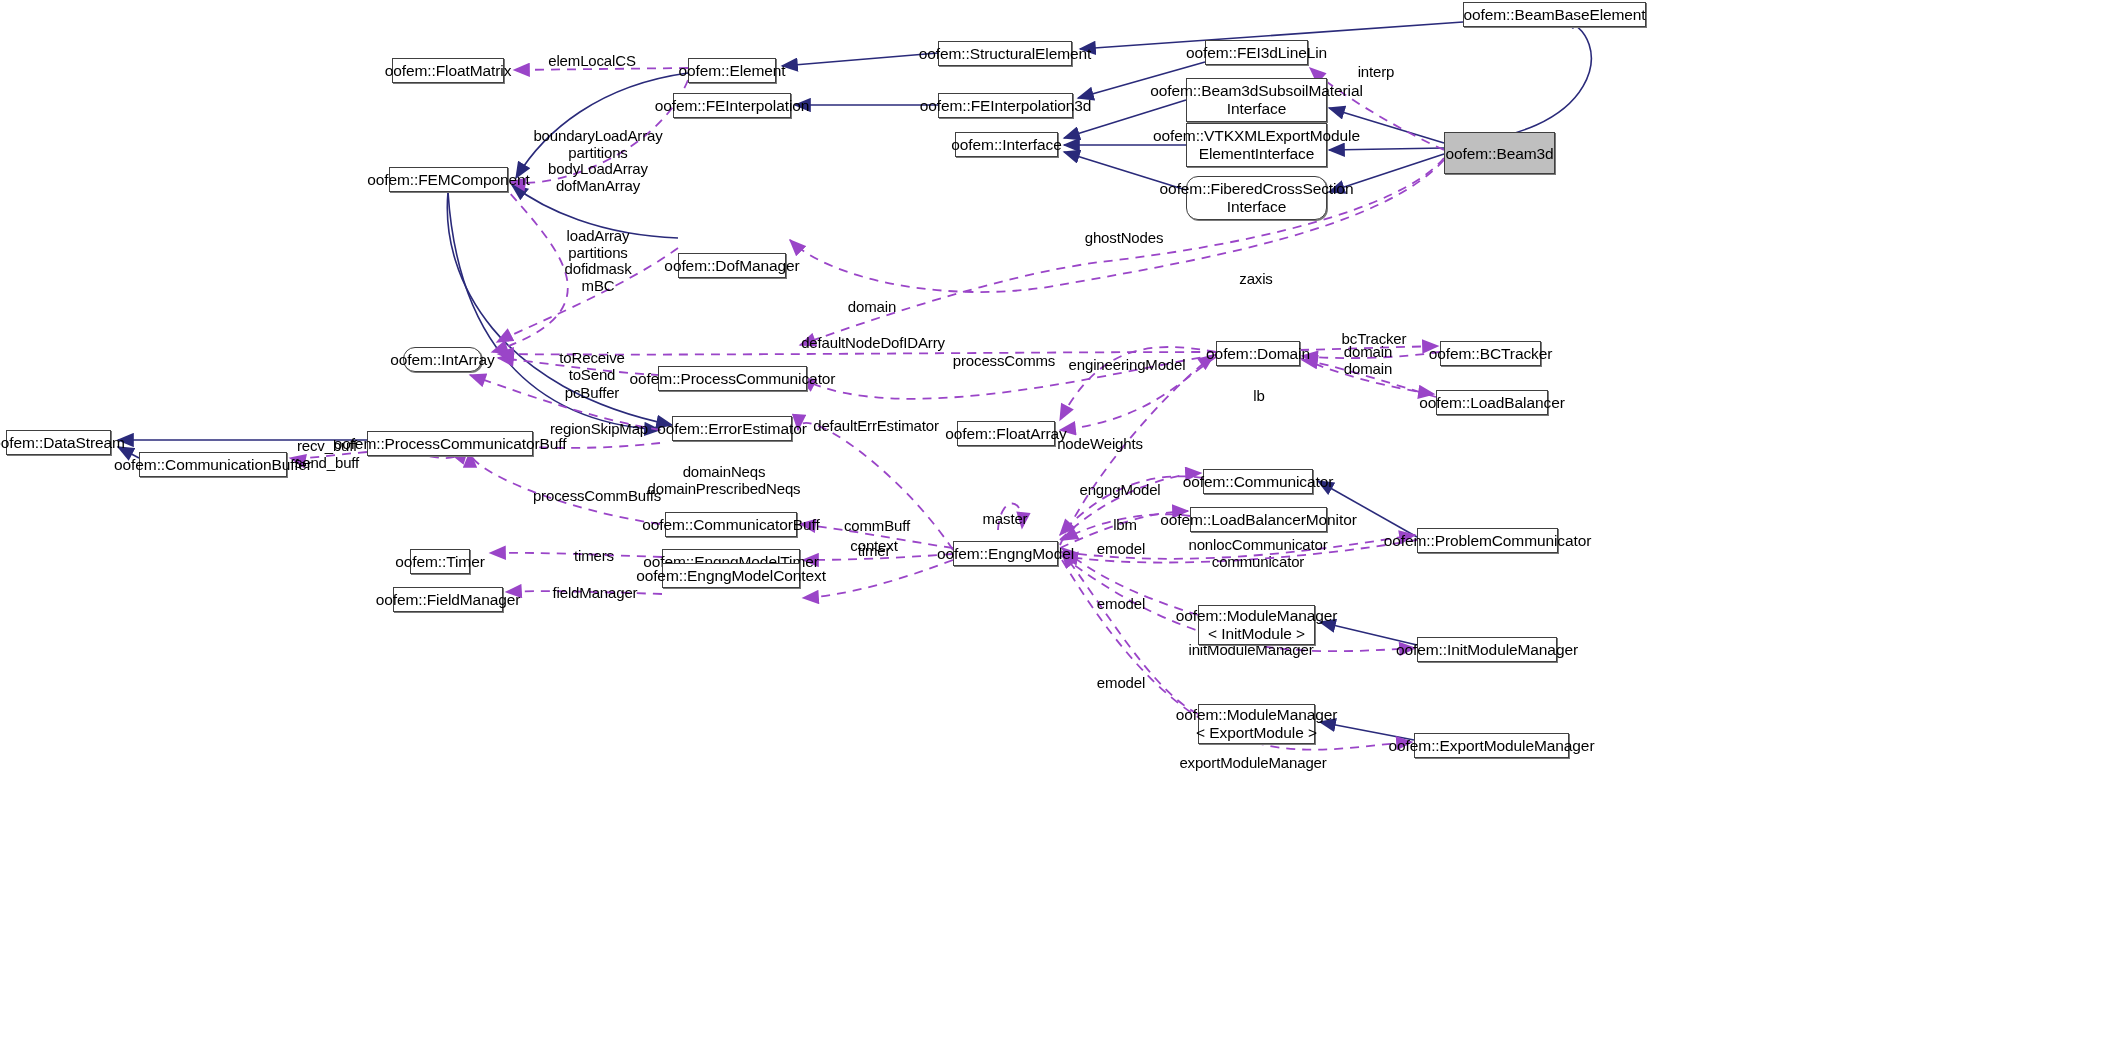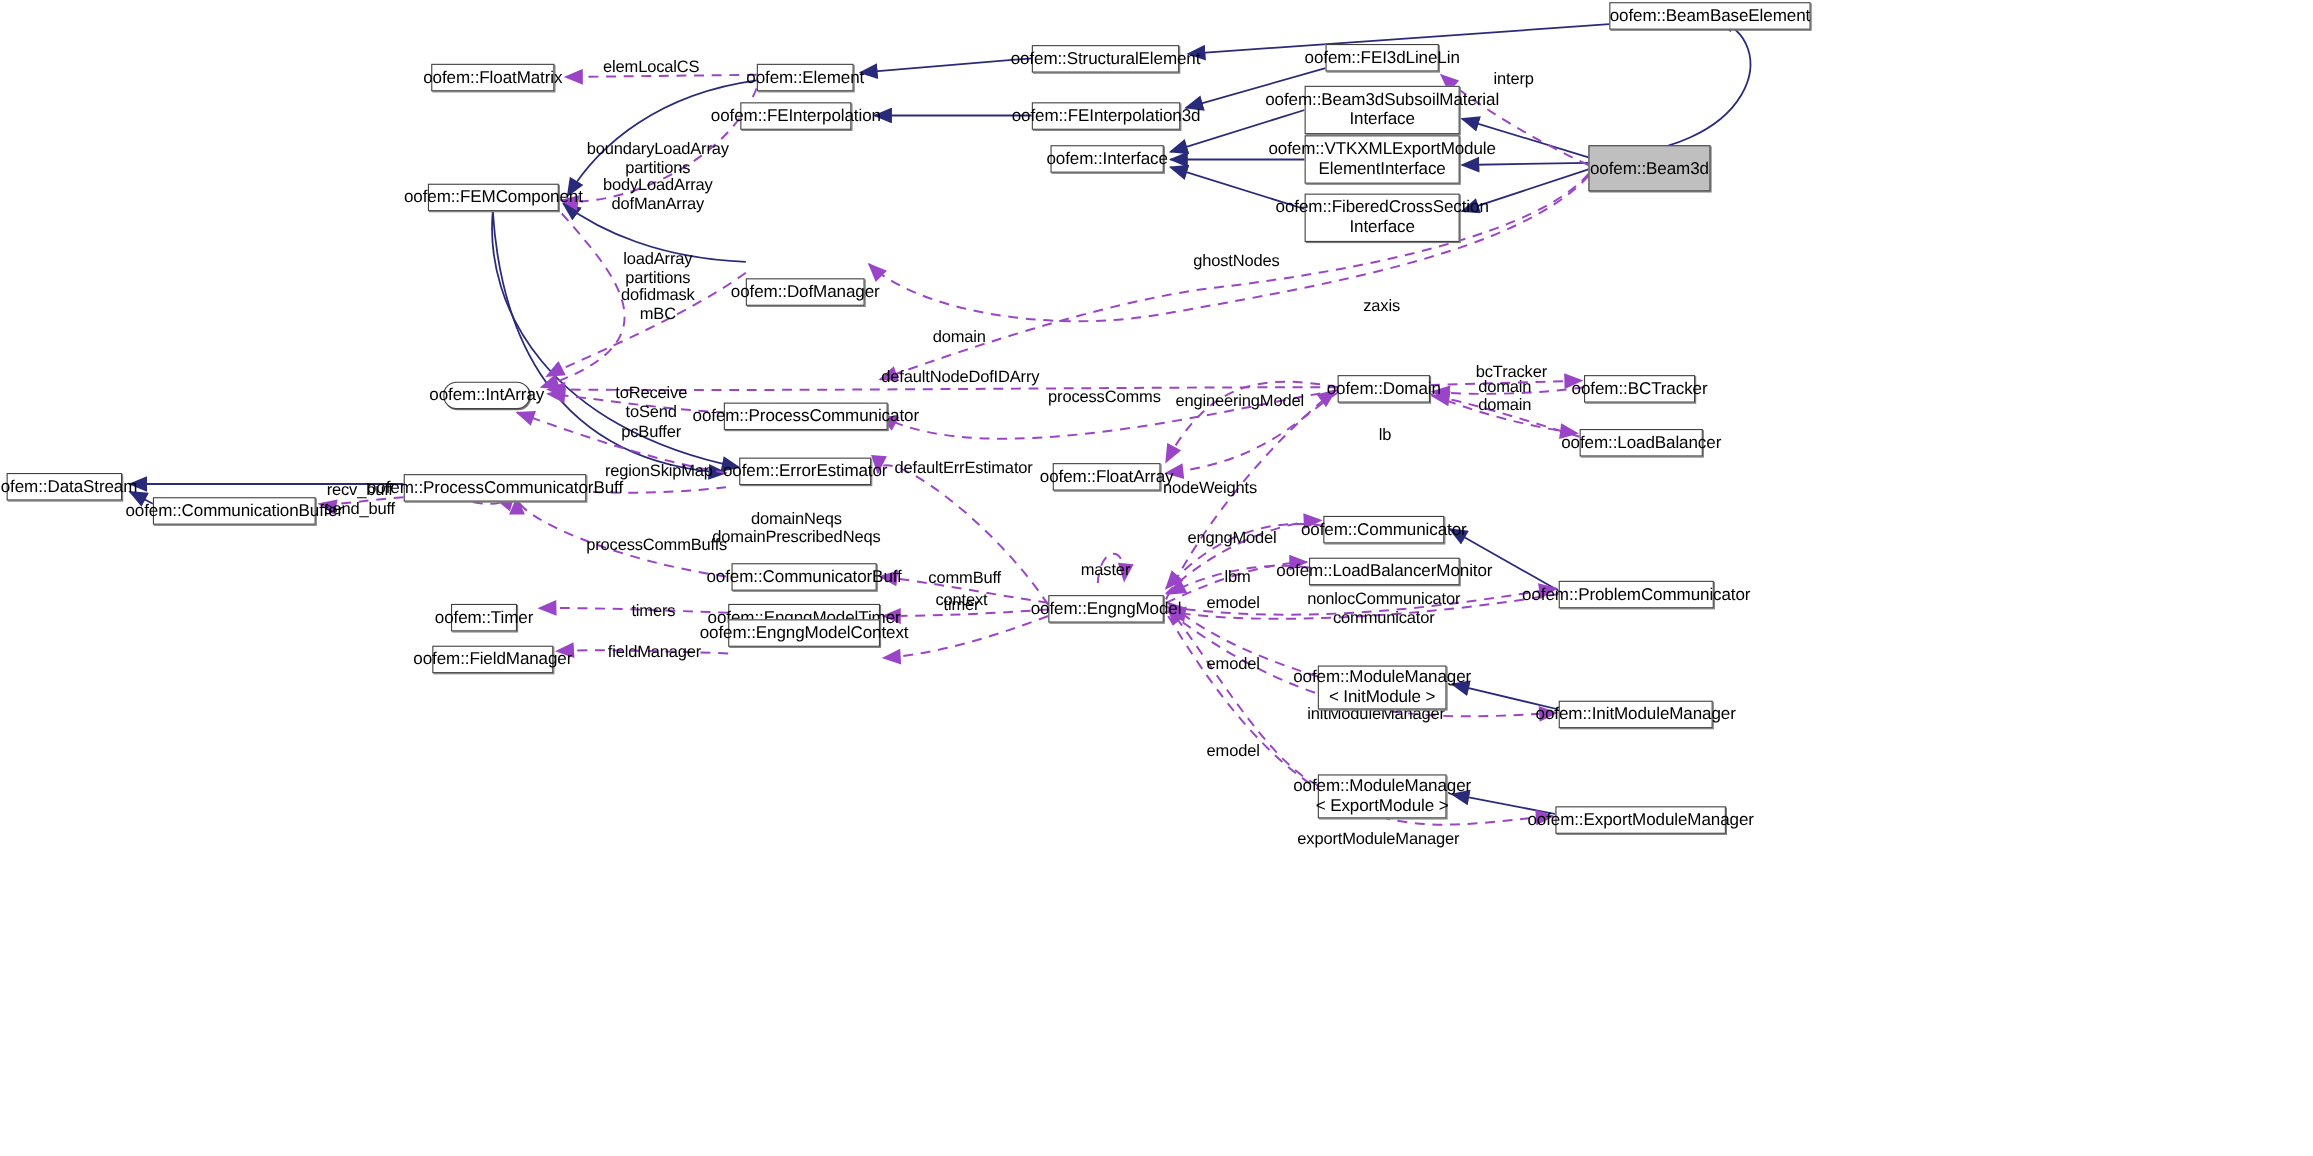--- a/index.html
+++ b/index.html
@@ -150,41 +150,41 @@
       </div>
       <div class="node" style="left: 1205px; top: 40px; width: 103px; height: 25px;">
         <span>oofem::FEI3dLineLin</span>
       </div>
       <div class="node" style="left: 392px; top: 58px; width: 112px; height: 25px;">
         <span>oofem::FloatMatrix</span>
       </div>
       <div class="node" style="left: 688px; top: 58px; width: 88px; height: 25px;">
         <span>oofem::Element</span>
       </div>
-      <div class="node" style="left: 673px; top: 93px; width: 101px; height: 25px;">
+      <div class="node" style="left: 673px; top: 93px; width: 118px; height: 25px;">
         <span>oofem::FEInterpolation</span>
       </div>
       <div class="node" style="left: 938px; top: 93px; width: 135px; height: 25px;">
         <span>oofem::FEInterpolation3d</span>
       </div>
       <div class="node multiline" style="left: 1186px; top: 78px; width: 141px; height: 44px;">
         <span>oofem::Beam3dSubsoilMaterial
 Interface</span>
       </div>
       <div class="node" style="left: 955px; top: 132px; width: 103px; height: 25px;">
         <span>oofem::Interface</span>
       </div>
       <div class="node multiline" style="left: 1186px; top: 123px; width: 141px; height: 44px;">
         <span>oofem::VTKXMLExportModule
 ElementInterface</span>
       </div>
       <div class="node highlight" style="left: 1444px; top: 132px; width: 111px; height: 42px;">
         <span>oofem::Beam3d</span>
       </div>
-      <div class="node multiline" style="left: 1186px; top: 176px; width: 141px; height: 44px;">
+      <div class="node multiline" style="left: 1186px; top: 176px; width: 141px; height: 44px; border-radius: 12px;">
         <span>oofem::FiberedCrossSection
 Interface</span>
       </div>
       <div class="node" style="left: 389px; top: 167px; width: 119px; height: 25px;">
         <span>oofem::FEMComponent</span>
       </div>
       <div class="node" style="left: 678px; top: 225px; width: 108px; height: 25px; margin-top: 28px;">
         <span>oofem::DofManager</span>
       </div>
       <div class="node" style="left: 403px; top: 347px; width: 79px; height: 25px; border-radius: 12px;">

